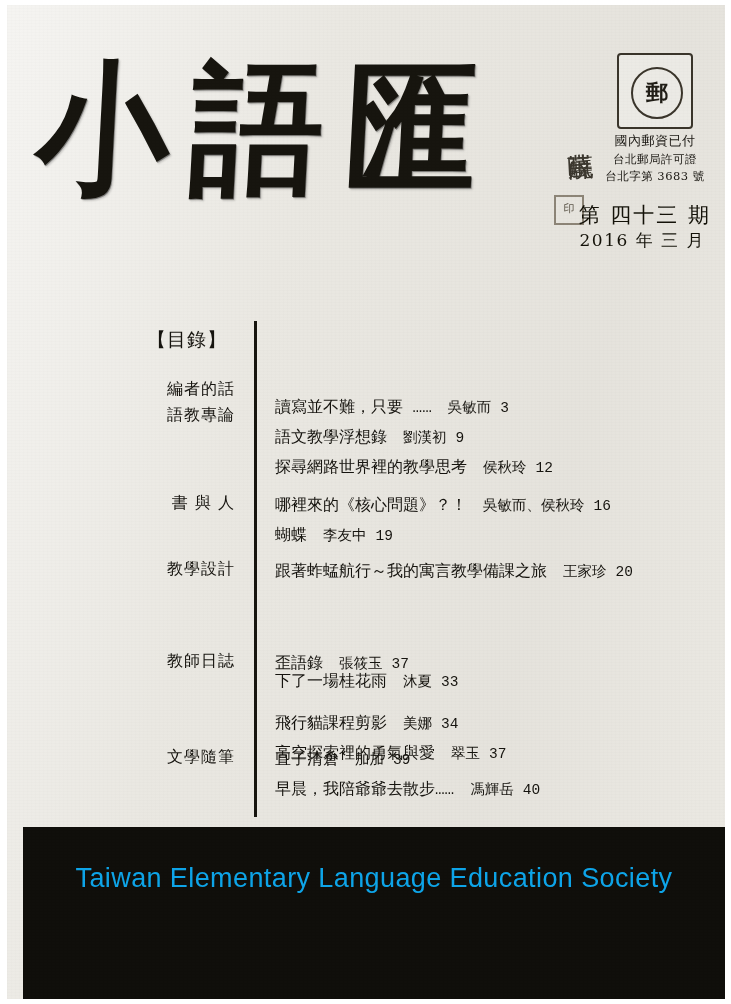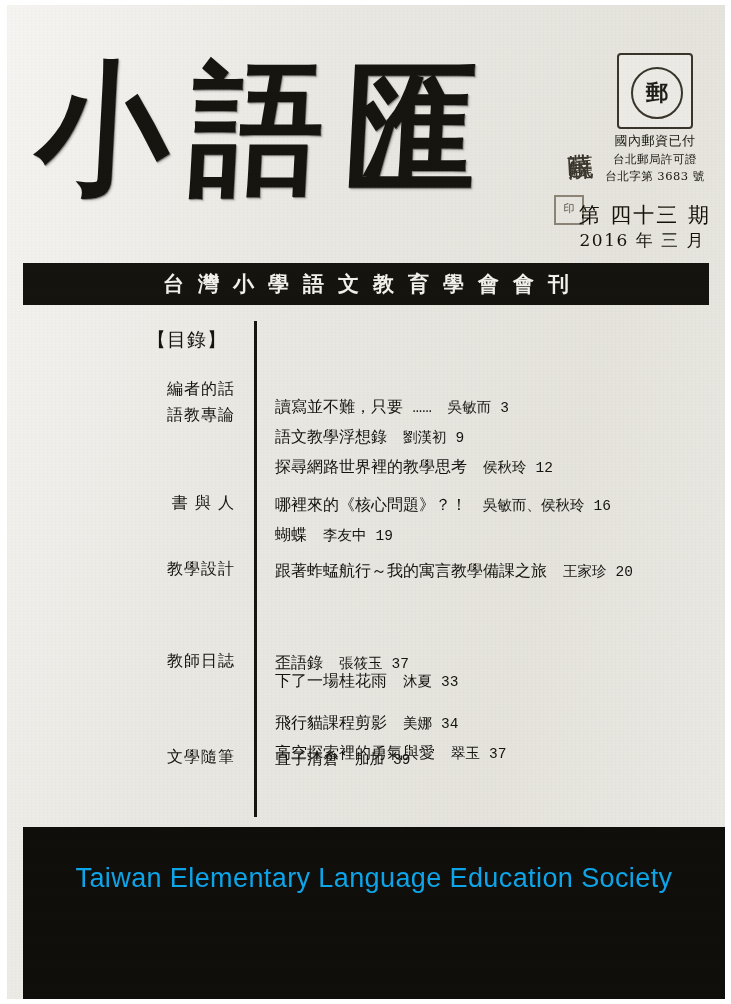--- a/index.html
+++ b/index.html
@@ -268,21 +268,20 @@
         </div>
         <div class="postal-line">國內郵資已付</div>
         <div class="postal-line small">台北郵局許可證</div>
         <div class="postal-line small">台北字第 3683 號</div>
       </div>
 
       <div class="issue-no">第 四十三 期</div>
       <div class="issue-date">2016 年 三 月</div>
     </div>
 
-    <div class="band">台灣小學語文教育學會會刊</div>
 
     <div class="toc">
       <div class="toc-rule"></div>
       <div class="toc-title">【目錄】</div>
 
       <div class="cat" style="left:108px; top:64px;">編者的話</div>
       <div class="cat" style="left:108px; top:90px;">語教專論</div>
       <div class="cat" style="left:108px; top:178px;">書 與 人</div>
       <div class="cat" style="left:108px; top:244px;">教學設計</div>
       <div class="cat" style="left:108px; top:336px;">教師日誌</div>
@@ -318,20 +317,23 @@
       <div class="entry" style="top:398px;">
         <span>飛行貓課程剪影</span><span class="au">美娜</span><span class="pg">34</span>
       </div>
       <div class="entry" style="top:428px;">
         <span>高空探索裡的勇氣與愛</span><span class="au">翠玉</span><span class="pg">37</span>
       </div>
 
       <div class="entry" style="top:434px;">
         <span>直子清倉</span><span class="au">加加</span><span class="pg">39</span>
       </div>
+      <div class="entry" style="top:464px;">
+        <span>早晨，我陪爺爺去散步……</span><span class="au">馮輝岳</span><span class="pg">40</span>
+      </div>
     </div>
 
     <div class="footer">
       <div class="footer-text">Taiwan Elementary Language Education Society</div>
     </div>
 
     <div class="grain"></div>
   </div>
 </div>
 

